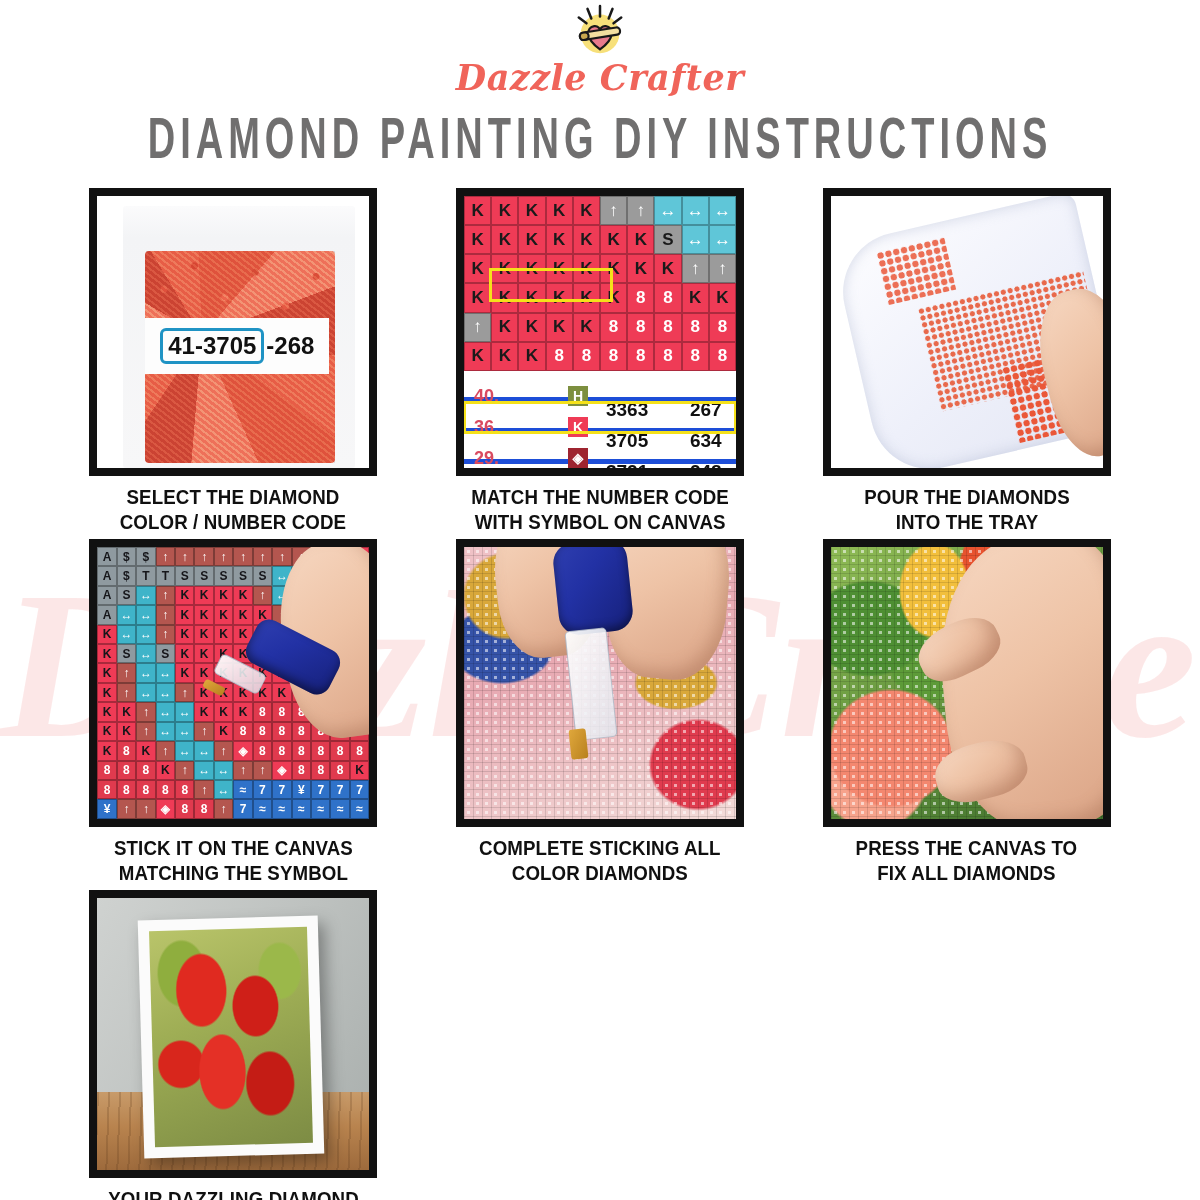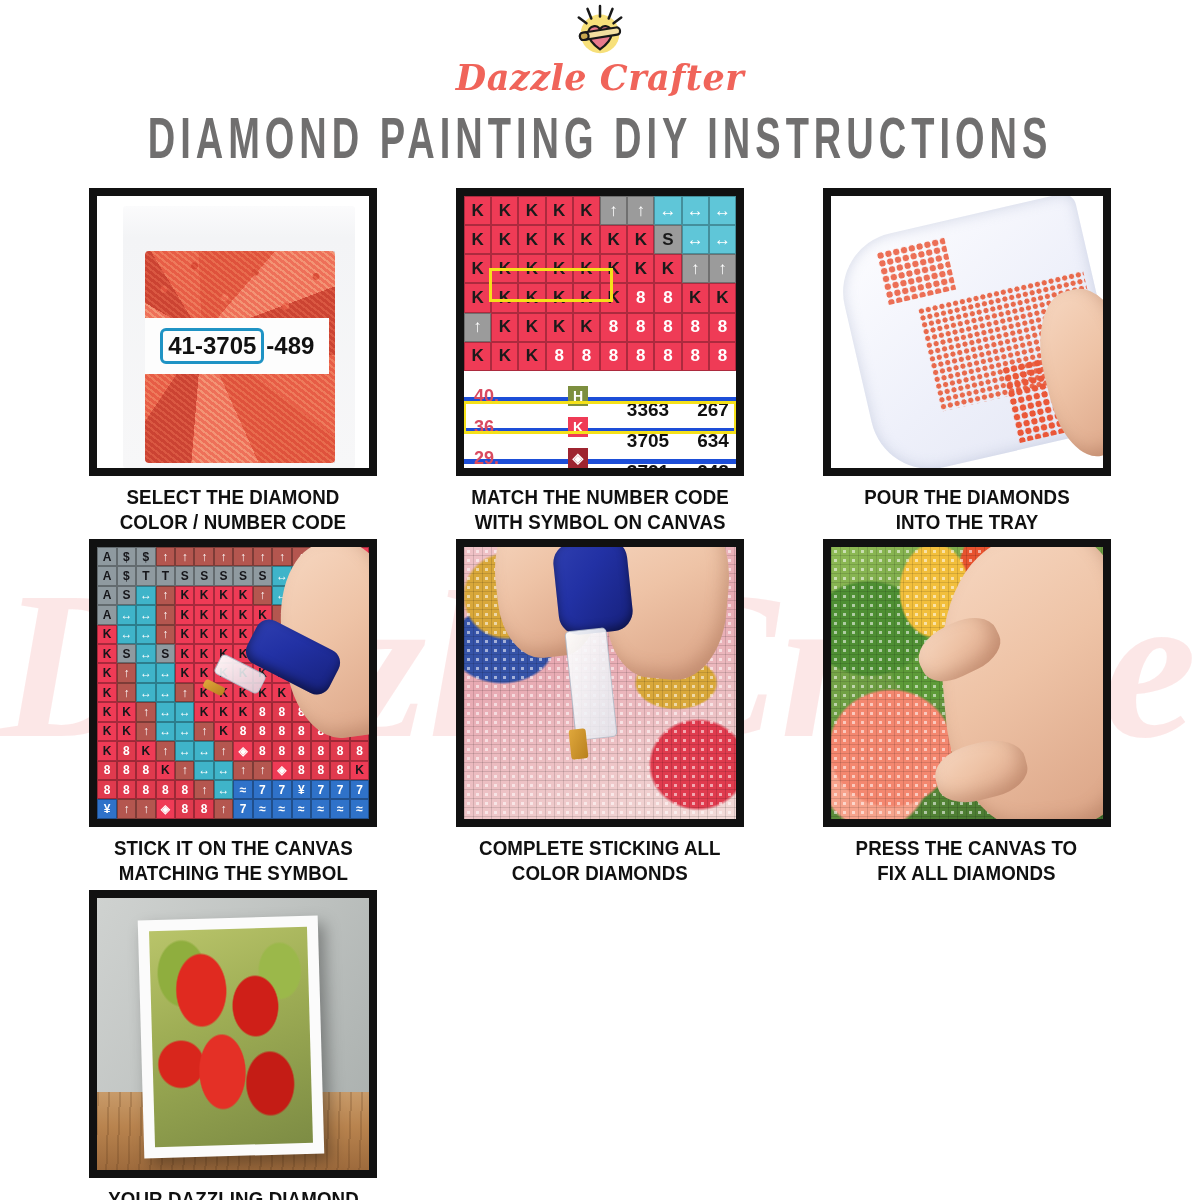--- a/index.html
+++ b/index.html
@@ -131,21 +131,21 @@
   .c-gray{background:#9b9b9b;}
   .c-cyan{background:#5fc6d8;}
   .w{color:#ffffff;}
   .legend{position:absolute;left:0;right:0;top:175px;bottom:0;background:#fff;}
   .lrow{display:grid;grid-template-columns:56px 30px 56px 84px 1fr;height:26px;
         border-bottom:5px solid #1d4ed8;align-items:center;}
   .lnum{color:#d94a60;font-weight:bold;font-size:18px;padding-left:10px;}
   .lsym{display:flex;align-items:center;justify-content:center;}
   .lsym span{width:20px;height:20px;display:flex;align-items:center;justify-content:center;
              font-size:14px;font-weight:bold;color:#fff;}
-  .lcode,.lqty{font-size:19px;font-weight:bold;color:#111;text-align:center;margin-top:28px;}
+  .lcode,.lqty{font-size:19px;font-weight:bold;color:#111;text-align:left;margin-top:28px;}
   .hl{outline:3px solid #f5e11a;outline-offset:-2px;}
   .hl-box{position:absolute;border:3px solid #f5e11a;}
 
   
   .photo{position:absolute;inset:0;}
   .mosaic{position:absolute;inset:0;
      background-size:9px 9px;
      background-image:
        radial-gradient(circle at 50% 50%, rgba(255,255,255,.55) 0 1.4px, transparent 2px),
        linear-gradient(0deg, rgba(0,0,0,.12) 0 1px, transparent 1px 9px),
@@ -271,21 +271,21 @@
 <div id="steps">
 
   <div class="step">
     <div class="frame">
       <div class="inner">
         <div class="photo" style="background:#ffffff"></div>
         <div class="bag"></div>
         <div class="beads"></div>
         <div class="bag-label">
           <span class="code-box">41-3705</span>
-            <span class="code-tail">-489</span>
+            <span class="code-tail">-268</span>
         </div>
       </div>
     </div>
     <div class="caption">SELECT THE DIAMOND
 COLOR  / NUMBER CODE</div>
   </div>
 
   <div class="step">
     <div class="frame">
       <div class="inner">

